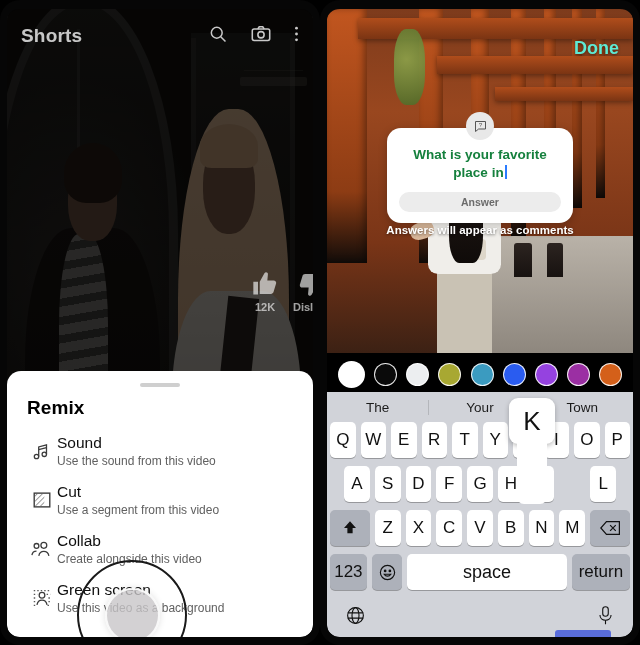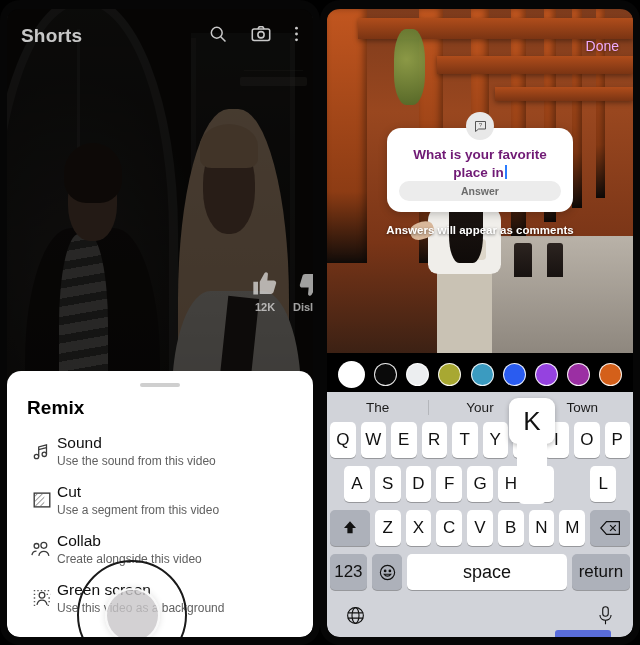--- a/index.html
+++ b/index.html
@@ -153,36 +153,36 @@
   .w-top  { position:absolute; left:33%; bottom:23%; width:24%; height:20%;
       background:#f0eeea; border-radius:22% 22% 14% 14%; }
   .w-hair { position:absolute; left:40%; bottom:26%; width:11%; height:26%;
       background: linear-gradient(180deg,#241a16,#0f0b09); border-radius:42% 42% 30% 30%; }
   .w-arm  { position:absolute; left:27%; bottom:33%; width:8%; height:5%;
       background:#d8b79a; border-radius:40%; transform:rotate(-18deg); }
   .w-bag  { position:absolute; left:45%; bottom:27%; width:7%; height:6%;
       background:#ddd6c9; border-radius:18%; }
 
   .ig-done { position:absolute; right:14px; top:30px; z-index:12;
-      color:#f0abfc; font-size:14px; font-weight:400; text-shadow:0 1px 3px rgba(0,0,0,.45); }
+      color:#5eead4; font-size:18px; font-weight:700; text-shadow:0 1px 3px rgba(0,0,0,.45); }
 
   .q-wrap { position:absolute; left:50%; top:104px; transform:translateX(-50%); width:186px; z-index:14; }
   .q-badge {
     width:28px; height:28px; border-radius:50%; background:#e8e8e8;
     display:flex; align-items:center; justify-content:center; margin:0 auto -12px;
     position:relative; z-index:2;
   }
   .q-card {
     background:#fff; border-radius:14px; padding:18px 12px 11px; position:relative; z-index:1;
     box-shadow:0 2px 8px rgba(0,0,0,.22);
   }
-  .q-text { font-size:13.5px; font-weight:700; color:#701a75; text-align:center; line-height:1.3; }
+  .q-text { font-size:13.5px; font-weight:700; color:#15803d; text-align:center; line-height:1.3; }
   .caret { display:inline-block; width:2px; height:14px; background:#2b7cff; vertical-align:-2px; margin-left:1px; }
   .q-answer {
-    background:#ececec; border-radius:11px; height:20px;
+    margin-top:11px; background:#ececec; border-radius:11px; height:20px;
     display:flex; align-items:center; justify-content:center;
     font-size:10.5px; color:#6b6b6b; font-weight:600;
   }
   .q-hint { position:absolute; left:0; right:0; top:216px; text-align:center;
       color:#fff; font-size:11.5px; font-weight:600; z-index:14;
       text-shadow:0 1px 3px rgba(0,0,0,.55); }
 
   .palette { position:absolute; left:0; right:0; top:348px; height:36px; z-index:14;
       display:flex; align-items:center; justify-content:space-between; padding:0 11px; }
   .sw { width:23px; height:23px; border-radius:50%; border:1.5px solid rgba(255,255,255,.9); }

